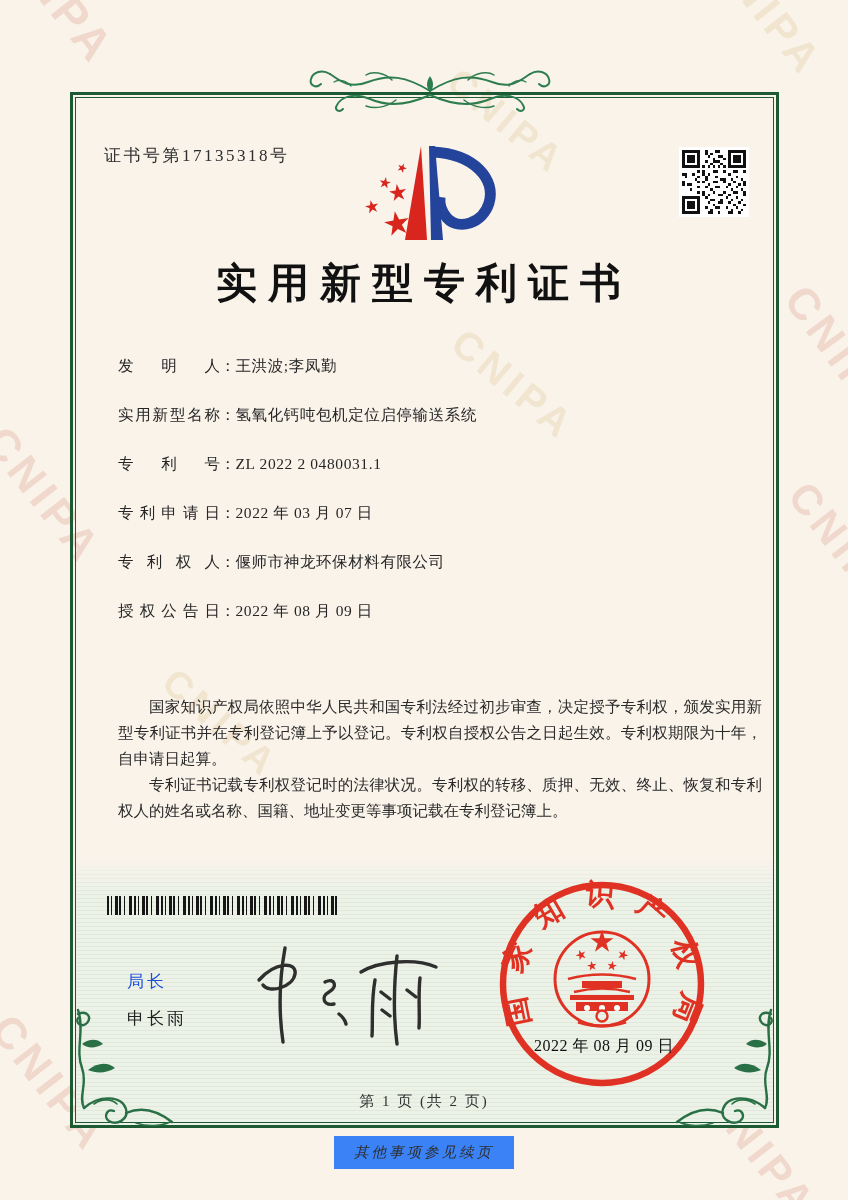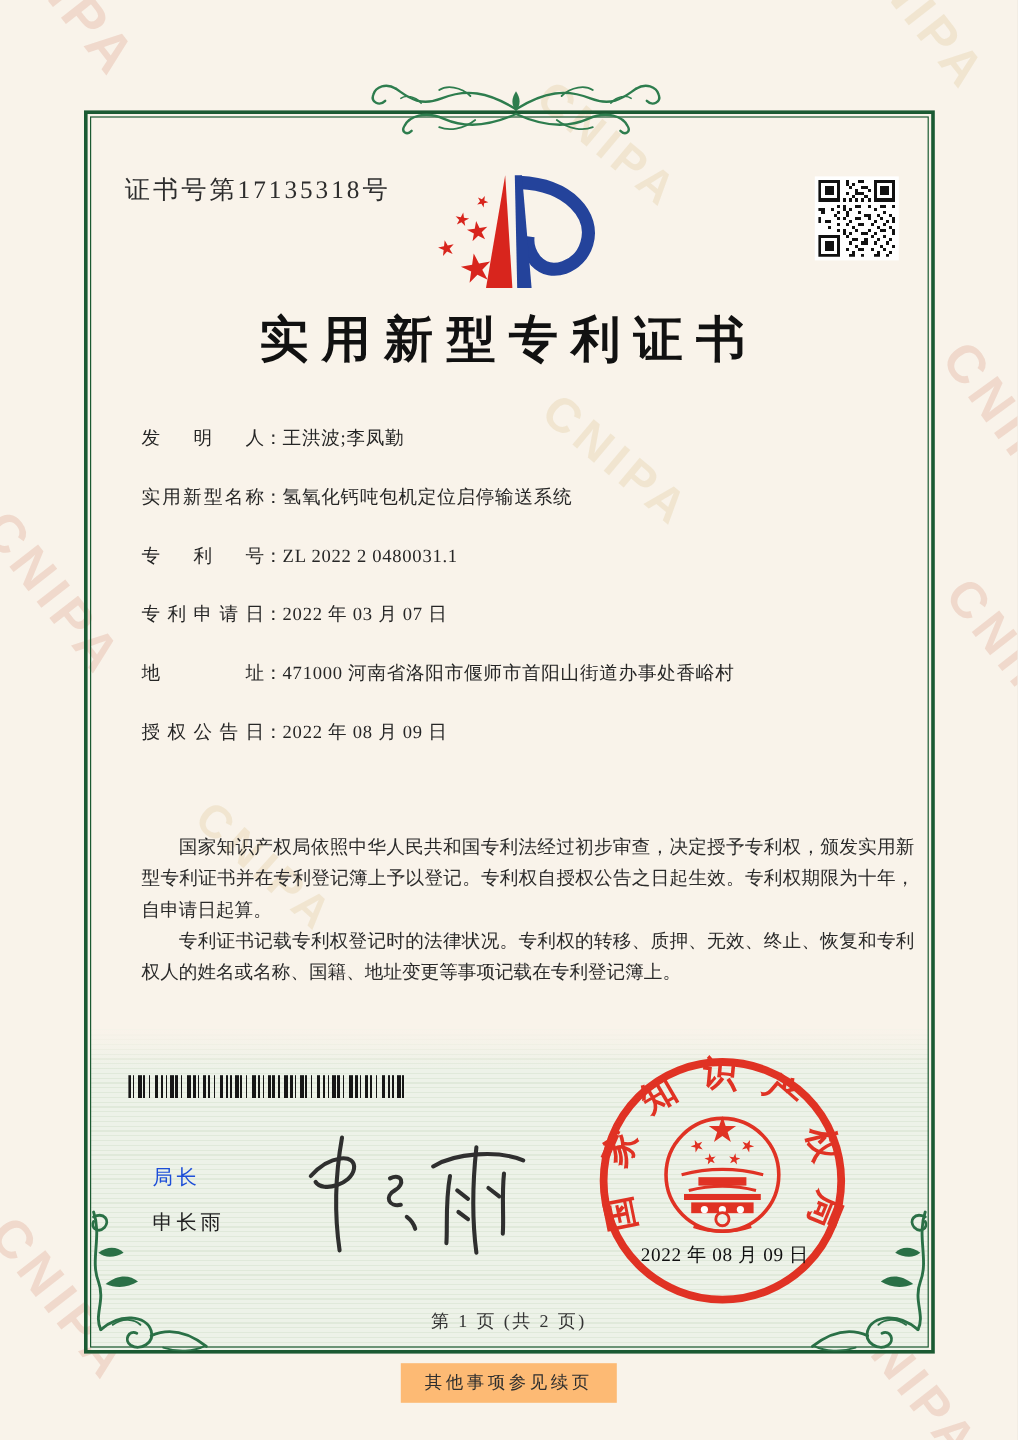--- a/index.html
+++ b/index.html
@@ -19,21 +19,21 @@
         background:linear-gradient(to bottom,#f9f3ea,rgba(249,243,234,0));}
 
   
   .frame{position:absolute;left:70px;top:92px;width:709px;height:1036px;border:3px solid #1b5a33;
          box-sizing:border-box;z-index:3;pointer-events:none;}
   .frame-inner{position:absolute;left:2px;top:2px;right:2px;bottom:2px;border:1px solid #1b5a33;}
 
   .ornament{position:absolute;z-index:4;pointer-events:none;}
 
   
-  .certno{position:absolute;left:104px;top:144px;font-size:21px;letter-spacing:2.5px;color:#2d2d2d;z-index:5;}
+  .certno{position:absolute;left:104px;top:144px;font-size:17px;letter-spacing:2.5px;color:#2d2d2d;z-index:5;}
   .logo{position:absolute;left:345px;top:140px;z-index:5;}
   .qr{position:absolute;left:679px;top:147px;width:70px;height:70px;background:#fff;padding:3px;box-sizing:border-box;z-index:5;}
   .title{position:absolute;left:0;top:256px;width:100%;text-align:center;font-size:41px;font-weight:bold;
          letter-spacing:11px;color:#111;z-index:5;}
 
   
   .fields{position:absolute;left:118px;top:352px;width:560px;z-index:5;color:#262626;}
   .frow{position:relative;height:28px;line-height:28px;margin-bottom:21px;font-size:15.5px;white-space:nowrap;}
   .flabel{display:inline-block;width:102px;text-align:justify;text-align-last:justify;vertical-align:top;}
   .fvalue{letter-spacing:0.6px;}
@@ -55,21 +55,21 @@
         #161616 22px 25px,rgba(0,0,0,0) 25px 27px);}
   .signer-title{position:absolute;left:127px;top:970px;font-size:17px;letter-spacing:3px;color:#1d4ed8;z-index:5;}
   .signer-name{position:absolute;left:127px;top:1007px;font-size:17px;letter-spacing:3px;color:#222;z-index:5;}
   .signature{position:absolute;left:233px;top:942px;z-index:5;}
   .seal{position:absolute;left:496px;top:878px;z-index:6;opacity:0.94;}
   .seal-date{position:absolute;left:518px;top:1036px;width:172px;text-align:center;font-size:16px;
              color:#101010;letter-spacing:0.5px;z-index:7;}
   .pageinfo{position:absolute;left:0;top:1092px;width:100%;text-align:center;font-size:15px;
             letter-spacing:2px;color:#333;z-index:5;}
   .footnote-wrap{position:absolute;left:0;top:1136px;width:100%;text-align:center;z-index:5;}
-  .footnote{display:inline-block;background:#fdba74;padding:7px 20px;font-size:14.5px;letter-spacing:3px;color:#2e2e2e;}
+  .footnote{display:inline-block;background:#3b82f6;padding:7px 20px;font-size:14.5px;letter-spacing:3px;color:#2e2e2e;font-style:italic;}
 </style>
 </head>
 <body>
 
 <svg width="0" height="0" style="position:absolute" aria-hidden="true">
   <defs>
     <polygon id="star5" points="0,-1 0.2245,-0.309 0.951,-0.309 0.3633,0.118 0.5878,0.809 0,0.382 -0.5878,0.809 -0.3633,0.118 -0.951,-0.309 -0.2245,-0.309"></polygon>
   </defs>
 </svg>
 
@@ -171,21 +171,21 @@
     <div class="frow">
       <span class="flabel">实用新型名称</span><span>：</span><span class="fvalue">氢氧化钙吨包机定位启停输送系统</span>
     </div>
     <div class="frow">
       <span class="flabel">专利号</span><span>：</span><span class="fvalue">ZL 2022 2 0480031.1</span>
     </div>
     <div class="frow">
       <span class="flabel">专利申请日</span><span>：</span><span class="fvalue">2022 年 03 月 07 日</span>
     </div>
     <div class="frow">
-      <span class="flabel">地址</span><span>：</span><span class="fvalue">471000 河南省洛阳市偃师市首阳山街道办事处香峪村</span>
+      <span class="flabel">专利权人</span><span>：</span><span class="fvalue">偃师市神龙环保材料有限公司</span>
     </div>
     <div class="frow">
       <span class="flabel">授权公告日</span><span>：</span><span class="fvalue">2022 年 08 月 09 日</span>
     </div>
   </div>
 
   <div class="bodytext">
     <p>国家知识产权局依照中华人民共和国专利法经过初步审查，决定授予专利权，颁发实用新型专利证书并在专利登记簿上予以登记。专利权自授权公告之日起生效。专利权期限为十年，自申请日起算。</p>
     <p>专利证书记载专利权登记时的法律状况。专利权的转移、质押、无效、终止、恢复和专利权人的姓名或名称、国籍、地址变更等事项记载在专利登记簿上。</p>
   </div>

